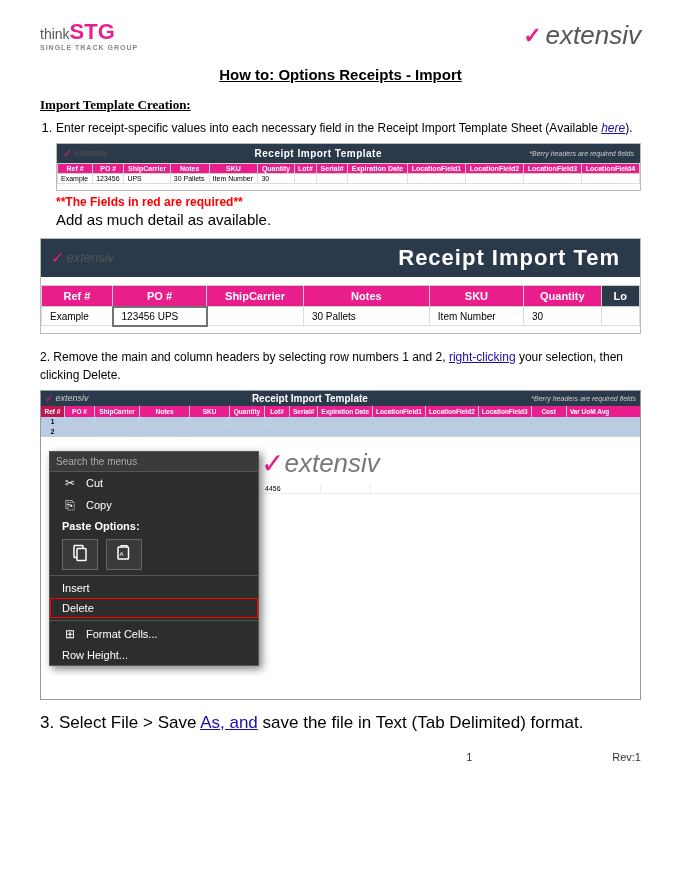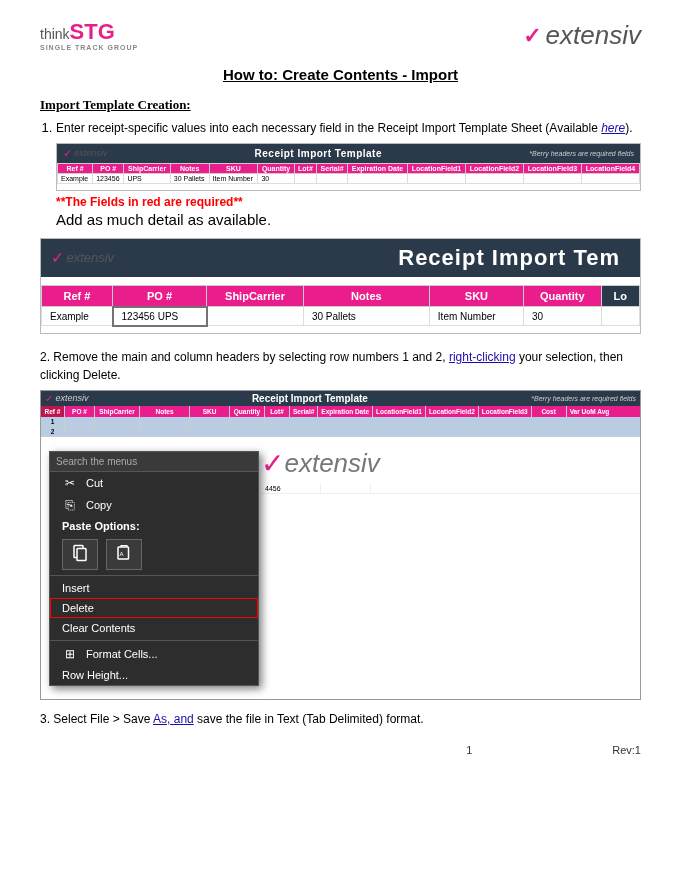--- a/index.html
+++ b/index.html
@@ -211,21 +211,21 @@
       padding: 4px 8px;
       font-size: 14px;
       cursor: pointer;
     }
     .context-menu .divider {
       border-top: 1px solid #555;
       margin: 2px 0;
     }
 
     .step3-text {
-      font-size: 12px;
+      font-size: 17px;
       margin-bottom: 10px;
       line-height: 1.5;
     }
     .step3-text a, .step3-text .link { color: #1a0dab; text-decoration: underline; }
 
     .page-footer {
       display: flex;
       justify-content: space-between;
       margin-top: 16px;
       font-size: 11px;
@@ -244,21 +244,21 @@
   <div class="logo-thinkstg">
     <span class="think">think</span><span class="stg">STG</span>
     <span class="tagline">SINGLE TRACK GROUP</span>
   </div>
   <div class="logo-extensiv-header">
     <span class="ext-check">✓</span>
     <span class="ext-text">extensiv</span>
   </div>
 </div>
 
-<div class="page-title">How to: Create Contents - Import</div>
+<div class="page-title">How to: Options Receipts - Import</div>
 
 <div class="section-title">Import Template Creation:</div>
 
 <ol class="numbered-list">
   <li>
     <span class="step-text">
       Enter receipt-specific values into each necessary field in the Receipt Import Template Sheet (Available <a href="#"><i>here</i></a>).
     </span>
   </li>
 </ol>
@@ -434,23 +434,20 @@
           </svg>
       </div>
     </div>
     <div class="divider"></div>
     <div class="menu-item">
       <span>Insert</span>
     </div>
     <div class="menu-item delete-item">
       <span>Delete</span>
     </div>
-    <div class="menu-item">
-      <span>Clear Contents</span>
-    </div>
     <div class="divider"></div>
     <div class="menu-item">
       <span class="icon">⊞</span>
       <span>Format Cells...</span>
     </div>
     <div class="menu-item">
       <span>Row Height...</span>
     </div>
 
   </div>

